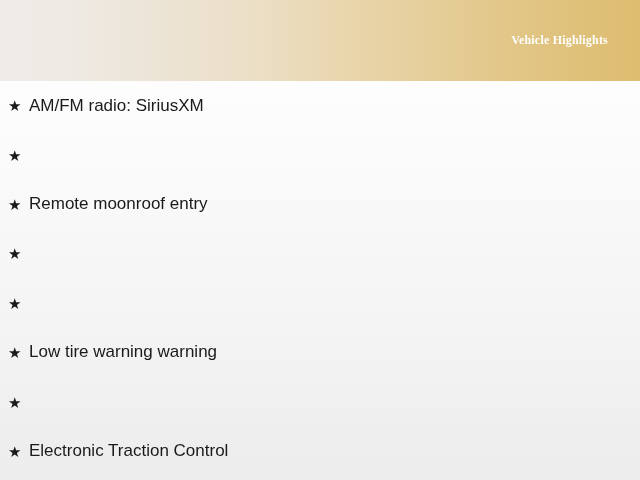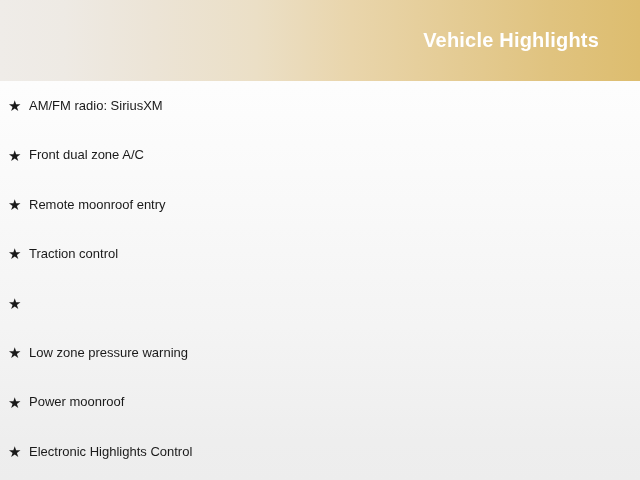--- a/index.html
+++ b/index.html
@@ -47,27 +47,28 @@
                 #ece4d6 24%,
                 #ebdfc6 40%,
                 #e9d5ab 55%,
                 #e4cb93 72%,
                 #e0c37f 86%,
                 #ddbd6f 100%);
   }
 
   .header-title {
     color: #ffffff;
-    font-size: 20px;
+    font-size: 12px;
     font-weight: bold;
     letter-spacing: 0.2px;
     line-height: 1;
     white-space: nowrap;
-    margin: 9px;
+    margin: 0;
     padding-bottom: 2px;
+    font-family: Liberation Serif, serif;
   }
 
   
   .highlights {
     flex: 1 1 auto;
     list-style: none;
     margin: 0;
     padding: 0;
     position: relative;
   }
@@ -86,21 +87,21 @@
     width: 21px;
     font-size: 15px;
     line-height: 1;
     color: #1a1a1a;
     text-align: left;
     user-select: none;
   }
 
   .highlight-label {
     flex: 1 1 auto;
-    font-size: 13px;
+    font-size: 17px;
     line-height: 1.2;
     color: #1a1a1a;
     white-space: nowrap;
   }
 </style>
 </head>
 <body>
 
 <div class="page">
 
@@ -110,47 +111,44 @@
 
   <ul class="highlights">
 
     <li class="highlight-item">
       <span class="bullet-star">★</span>
       <span class="highlight-label">AM/FM radio: SiriusXM</span>
     </li>
 
     <li class="highlight-item">
       <span class="bullet-star">★</span>
-      <span class="highlight-label">Front dual zone A/C</span>
     </li>
 
     <li class="highlight-item">
       <span class="bullet-star">★</span>
       <span class="highlight-label">Remote moonroof entry</span>
     </li>
 
     <li class="highlight-item">
       <span class="bullet-star">★</span>
-      <span class="highlight-label">Traction control</span>
     </li>
 
     <li class="highlight-item">
       <span class="bullet-star">★</span>
     </li>
 
     <li class="highlight-item">
       <span class="bullet-star">★</span>
-      <span class="highlight-label">Low zone pressure warning</span>
+      <span class="highlight-label">Low tire warning warning</span>
     </li>
 
     <li class="highlight-item">
       <span class="bullet-star">★</span>
-      <span class="highlight-label">Power moonroof</span>
     </li>
 
     <li class="highlight-item">
       <span class="bullet-star">★</span>
-      <span class="highlight-label">Electronic Highlights Control</span>
+      <span class="highlight-label">Electronic Traction Control</span>
     </li>
 
   </ul>
 
 </div>
 
 </body></html>

